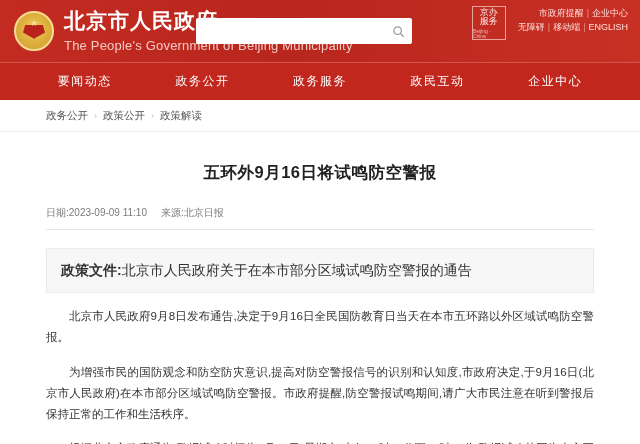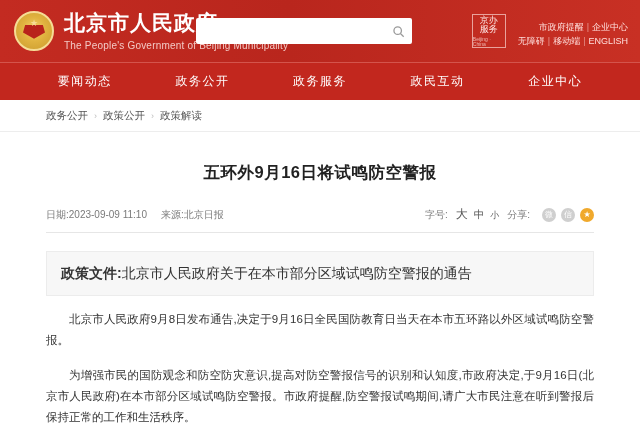--- a/index.html
+++ b/index.html
@@ -51,21 +51,21 @@
   .title-block { flex: 0 0 auto; }
   .site-title-cn {
     color: #fff;
     font-size: 21px;
     font-weight: bold;
     letter-spacing: 1px;
     line-height: 1.1;
   }
   .site-title-en {
     color: #f3c9c5;
-    font-size: 10px;
+    font-size: 13px;
     letter-spacing: .2px;
     margin-top: 5px;
   }
 
   .search-wrap {
     position: absolute;
     left: 196px; top: 18px;
     width: 216px; height: 26px;
     background: #fff;
     border-radius: 2px;
@@ -86,23 +86,23 @@
     width: 28px; height: 24px;
     background: transparent;
     border: 0;
     cursor: pointer;
     display: flex; align-items: center; justify-content: center;
     color: #9a9a9a;
   }
 
   .header-right {
     position: absolute;
-    right: 12px; top: 14px;
-    display: flex;
-    align-items: flex-end;
+    right: 12px; top: 6px;
+    display: flex;
+    align-items: flex-start;
     gap: 12px;
   }
   .seal-box {
     width: 34px; height: 34px;
     border: 1px solid #e9a29c;
     color: #ffe9e7;
     font-size: 9px;
     line-height: 1.05;
     display: flex; flex-direction: column;
     align-items: center; justify-content: center;
@@ -269,34 +269,20 @@
 </div>
 
 <div class="article">
   <div class="doc-title">五环外9月16日将试鸣防空警报</div>
 
   <div class="meta">
     <div class="left">
       <span><span>日期:</span><span>2023-09-09 11:10</span></span>
       <span><span>来源:</span><span>北京日报</span></span>
     </div>
-    <div class="right">
-      <span>字号:</span>
-      <span class="fonts">
-        <span class="f1">大</span>
-        <span class="f2">中</span>
-        <span class="f3">小</span>
-      </span>
-      <span>分享:</span>
-      <span class="share-icons">
-        <span class="sicon">微</span>
-        <span class="sicon">信</span>
-        <span class="sicon star">★</span>
-      </span>
-    </div>
   </div>
 
   <div class="notice">
     <b>政策文件:</b><a href="#">北京市人民政府关于在本市部分区域试鸣防空警报的通告</a>
   </div>
 
   <div class="body-text">
     <p>北京市人民政府9月8日发布通告,决定于9月16日全民国防教育日当天在本市五环路以外区域试鸣防空警报。</p>
     <p>为增强市民的国防观念和防空防灾意识,提高对防空警报信号的识别和认知度,市政府决定,于9月16日(北京市人民政府)在本市部分区域试鸣防空警报。市政府提醒,防空警报试鸣期间,请广大市民注意在听到警报后保持正常的工作和生活秩序。</p>
     <p>根据北京市政府通告,警报试鸣时间为9月16日(星期六)上午10时00分至10时23分,警报试鸣范围为本市五环路以外区域。</p>

